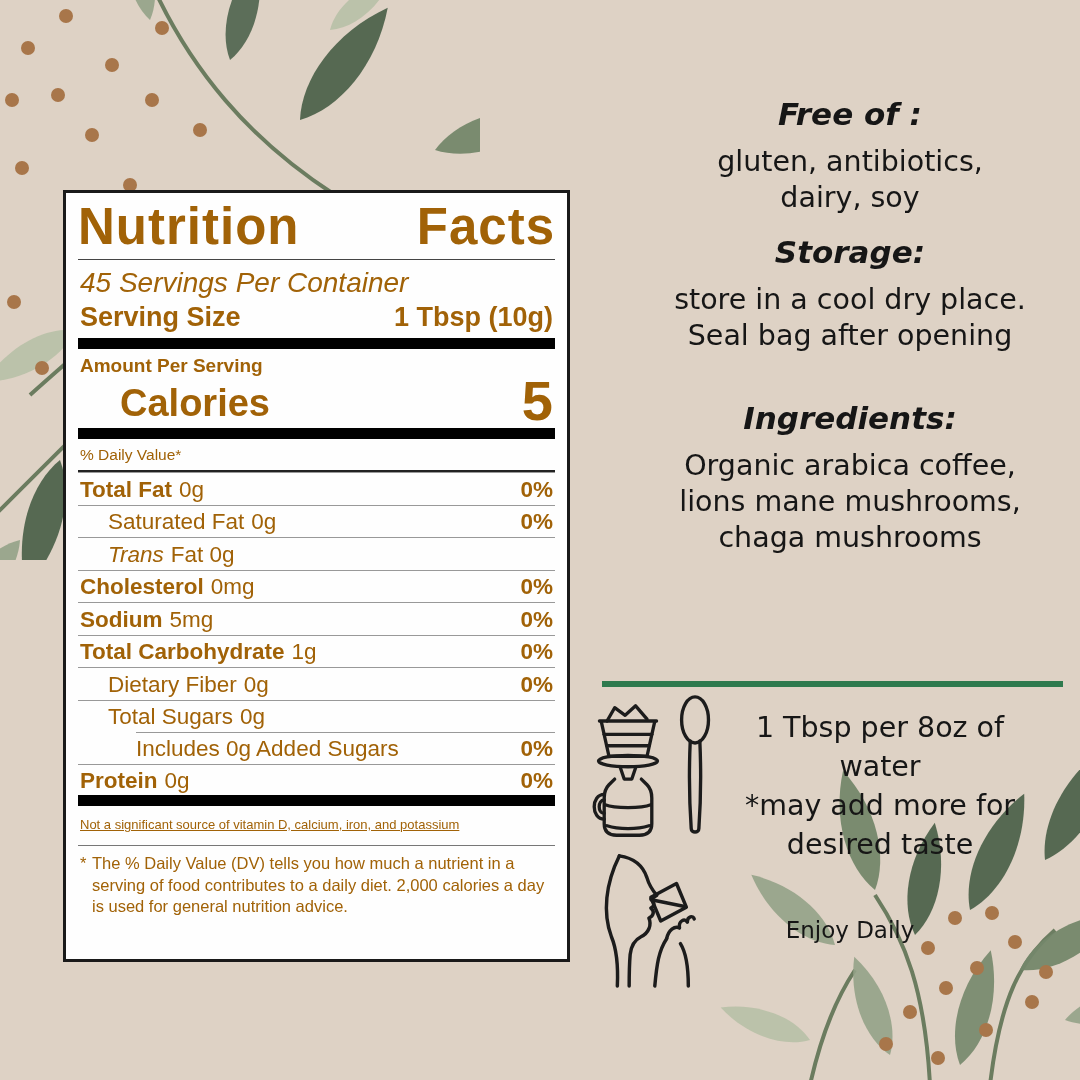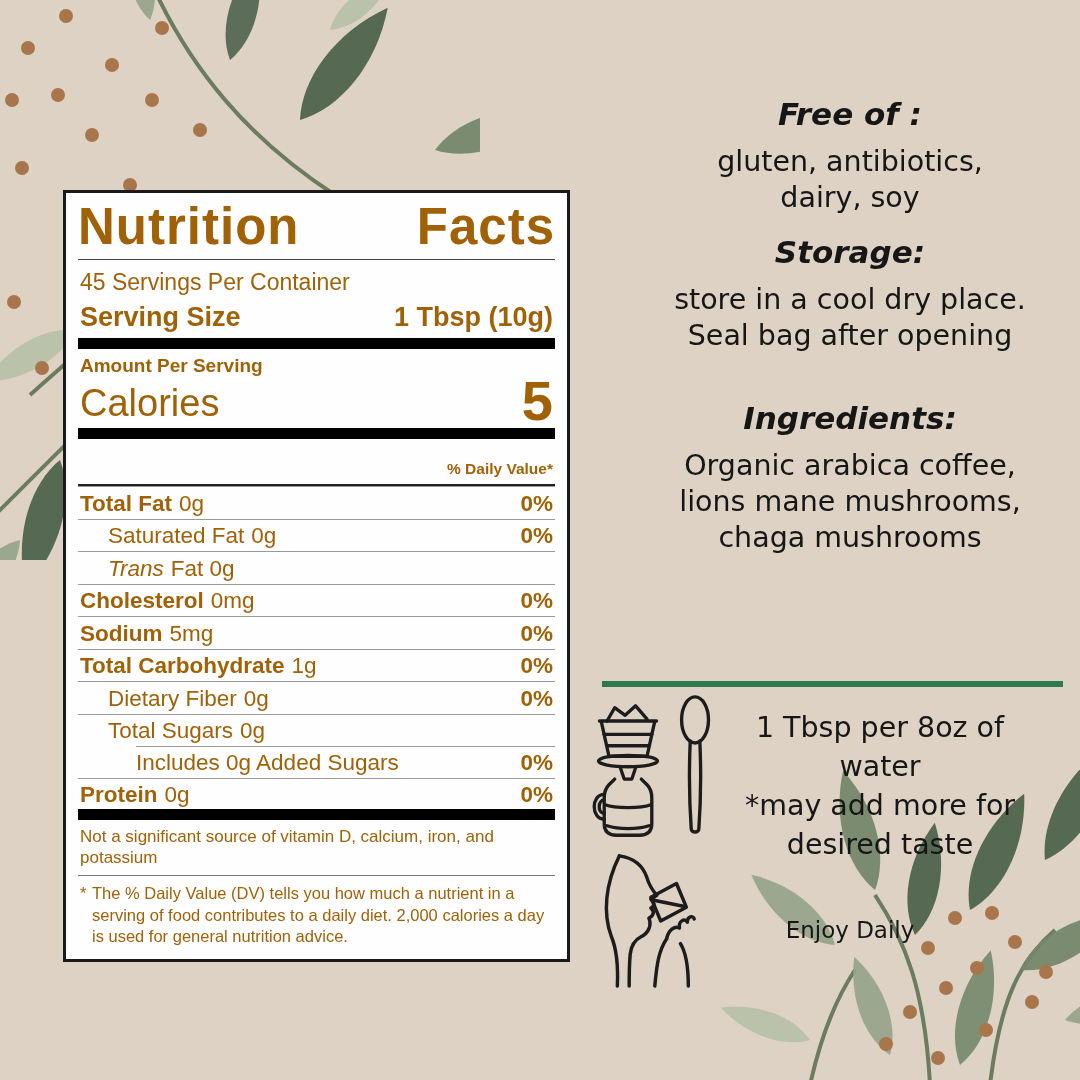--- a/index.html
+++ b/index.html
@@ -16,41 +16,41 @@
   .nf {
     position:absolute; left:63px; top:190px; width:507px; height:772px;
     background:#fefefe; border:3px solid #1a1a1a; box-sizing:border-box;
     padding:4px 12px 8px; font-family:"Liberation Sans", sans-serif; color:#a16207;
   }
   .nf-title {
     font-size:51px; font-weight:900; line-height:60px; letter-spacing:1px;
     text-align:justify; text-align-last:justify; white-space:nowrap;
   }
   .nf-hr { border:none; border-top:1.5px solid #444; margin:2px 0; }
-  .nf-servings { font-size:23px; line-height:33px; padding:4px 2px 1px; }
+  .nf-servings { font-size:28px; line-height:33px; padding:4px 2px 1px;font-style:italic; }
   .nf-serving-row { display:flex; justify-content:space-between; font-weight:bold; font-size:27px; line-height:32px; padding:1px 2px 5px;gap:16px; }
   .nf-bar { height:11px; background:#000; }
   .nf-amount { font-weight:bold; font-size:19px; line-height:25px; padding:4px 2px 0; }
   .nf-cal-row { display:flex; justify-content:space-between; align-items:flex-end; padding:0 2px 4px; }
-  .nf-cal-label { font-weight:normal; font-size:38px; line-height:42px; }
+  .nf-cal-label { font-weight:bold; font-size:38px; line-height:42px;margin-left:40px; }
   .nf-cal-value { font-weight:bold; font-size:56px; line-height:46px; }
-  .nf-dvh { text-align:right; font-weight:bold; font-size:15.5px; line-height:20px; padding:20px 2px 5px; border-bottom:2px solid #222; }
+  .nf-dvh { font-weight:normal; font-size:15.5px; line-height:20px; padding:6px 2px 5px; border-bottom:2px solid #222; }
   .nrow {
     display:flex; justify-content:space-between; align-items:baseline;
     font-size:22.5px; line-height:23px; padding:4.5px 2px 4px; border-top:1px solid #999;
   }
   .nrow:first-of-type { border-top:none; }
   .nrow .amt { margin-left:7px; }
   .ind1 { padding-left:28px; }
   .ind2 { padding-left:56px; }
   .rule-ind { border-top:none; position:relative; }
   .rule-ind::before { content:""; position:absolute; left:58px; right:0; top:0; border-top:1px solid #999; }
   .ndv { font-weight:bold; }
   .nf-bar2 { height:11px; background:#000; margin-top:-1px; }
-  .nf-fn1 { font-size:17px; line-height:21px; padding:6px 2px 7px; }
+  .nf-fn1 { font-size:13px; line-height:26px; padding:6px 2px 7px;text-decoration:underline; }
   .nf-fn-hr { border:none; border-top:1px solid #777; margin:0; }
   .nf-fn2 { display:flex; font-size:16.5px; line-height:21.5px; padding:7px 2px 2px; }
   .nf-fn2 .star { flex:0 0 12px; }
 
   
   .info-sec { position:absolute; left:625px; width:450px; text-align:center; }
   .info-head { font-weight:bold; font-size:31px; line-height:36px;font-style:italic; }
   .info-body { font-size:28.5px; line-height:36px; margin-top:12px; }
   #sec-free { top:96px; }
   #sec-storage { top:234px; }

